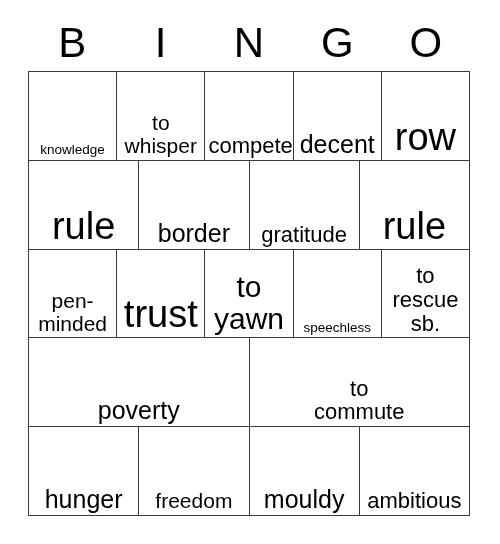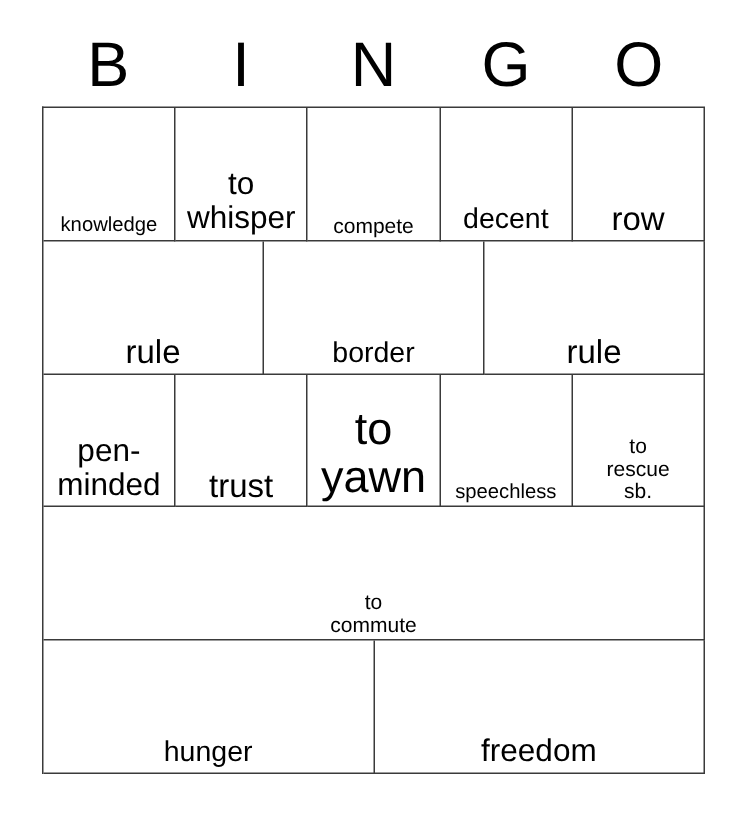--- a/index.html
+++ b/index.html
@@ -69,25 +69,25 @@
   .cell-text {
     display: block;
     width: 100%;
     line-height: 1.08;
     white-space: pre-line;
     word-break: normal;
     color: #000000;
   }
 
   
-  .fs-xxl { font-size: 22px; }
+  .fs-xxl { font-size: 38px; }
   .fs-xl  { font-size: 30px; }
-  .fs-lg  { font-size: 19px; }
+  .fs-lg  { font-size: 25px; }
   .fs-md  { font-size: 21px; }
-  .fs-sm  { font-size: 14px; }
+  .fs-sm  { font-size: 22px; }
   .fs-xs  { font-size: 13.5px; }
 </style>
 </head>
 <body>
 
 <div id="bingo-card">
 
   <div class="header-row">
     <div class="header-cell">B</div>
     <div class="header-cell">I</div>
@@ -118,20 +118,23 @@
     </div>
 
     <div class="grid-row">
       <div class="cell">
           <span class="cell-text fs-xxl">rule</span>
         </div>
       <div class="cell">
           <span class="cell-text fs-lg">border</span>
         </div>
       <div class="cell">
+          <span class="cell-text fs-sm">gratitude</span>
+        </div>
+      <div class="cell">
           <span class="cell-text fs-xxl">rule</span>
         </div>
     </div>
 
     <div class="grid-row">
       <div class="cell">
           <span class="cell-text fs-md">pen-
 minded</span>
         </div>
       <div class="cell">
@@ -146,28 +149,37 @@
         </div>
       <div class="cell">
           <span class="cell-text fs-sm">to
 rescue
 sb.</span>
         </div>
     </div>
 
     <div class="grid-row">
       <div class="cell">
+          <span class="cell-text fs-lg">poverty</span>
+        </div>
+      <div class="cell">
           <span class="cell-text fs-sm">to
 commute</span>
         </div>
     </div>
 
     <div class="grid-row">
       <div class="cell">
           <span class="cell-text fs-lg">hunger</span>
         </div>
       <div class="cell">
           <span class="cell-text fs-md">freedom</span>
         </div>
+      <div class="cell">
+          <span class="cell-text fs-lg">mouldy</span>
+        </div>
+      <div class="cell">
+          <span class="cell-text fs-sm">ambitious</span>
+        </div>
     </div>
 
   </div>
 </div>
 
 </body></html>

